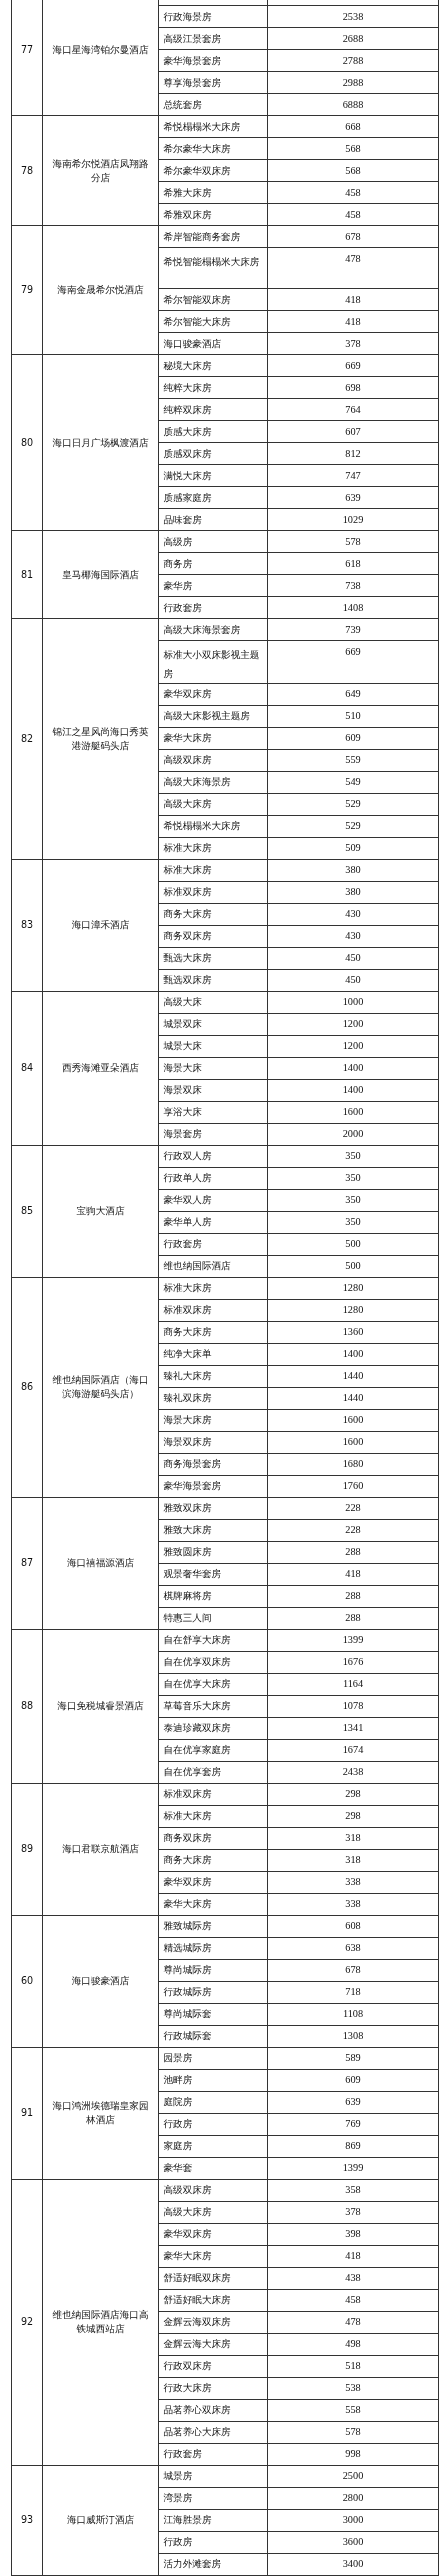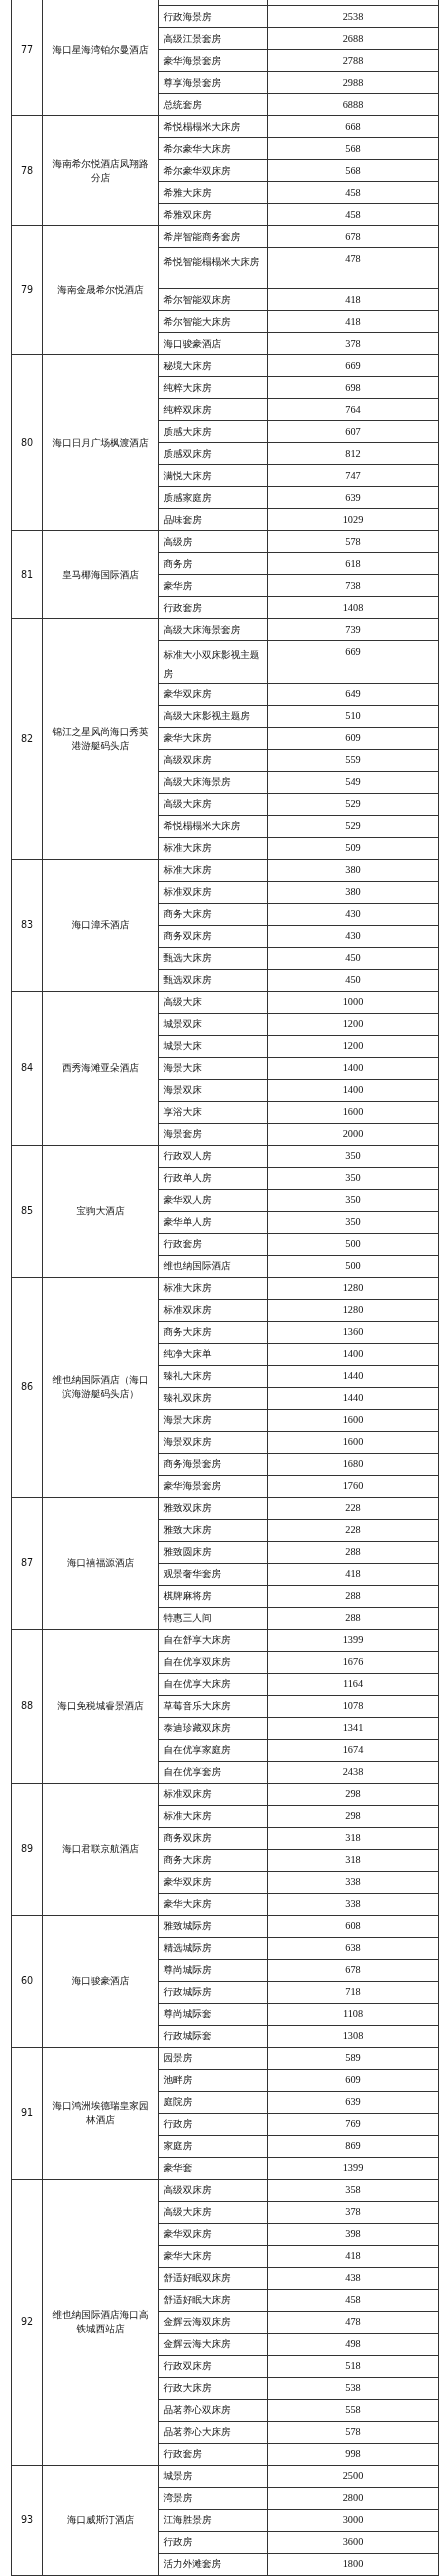--- a/index.html
+++ b/index.html
@@ -528,17 +528,17 @@
       <tr>
         <td class="room">江海胜景房</td>
         <td class="price">3000</td>
       </tr>
       <tr>
         <td class="room">行政房</td>
         <td class="price">3600</td>
       </tr>
       <tr>
         <td class="room">活力外滩套房</td>
-        <td class="price">1800</td>
+        <td class="price">3400</td>
       </tr>
     </tbody>
 </table>
 
 
 </body></html>

